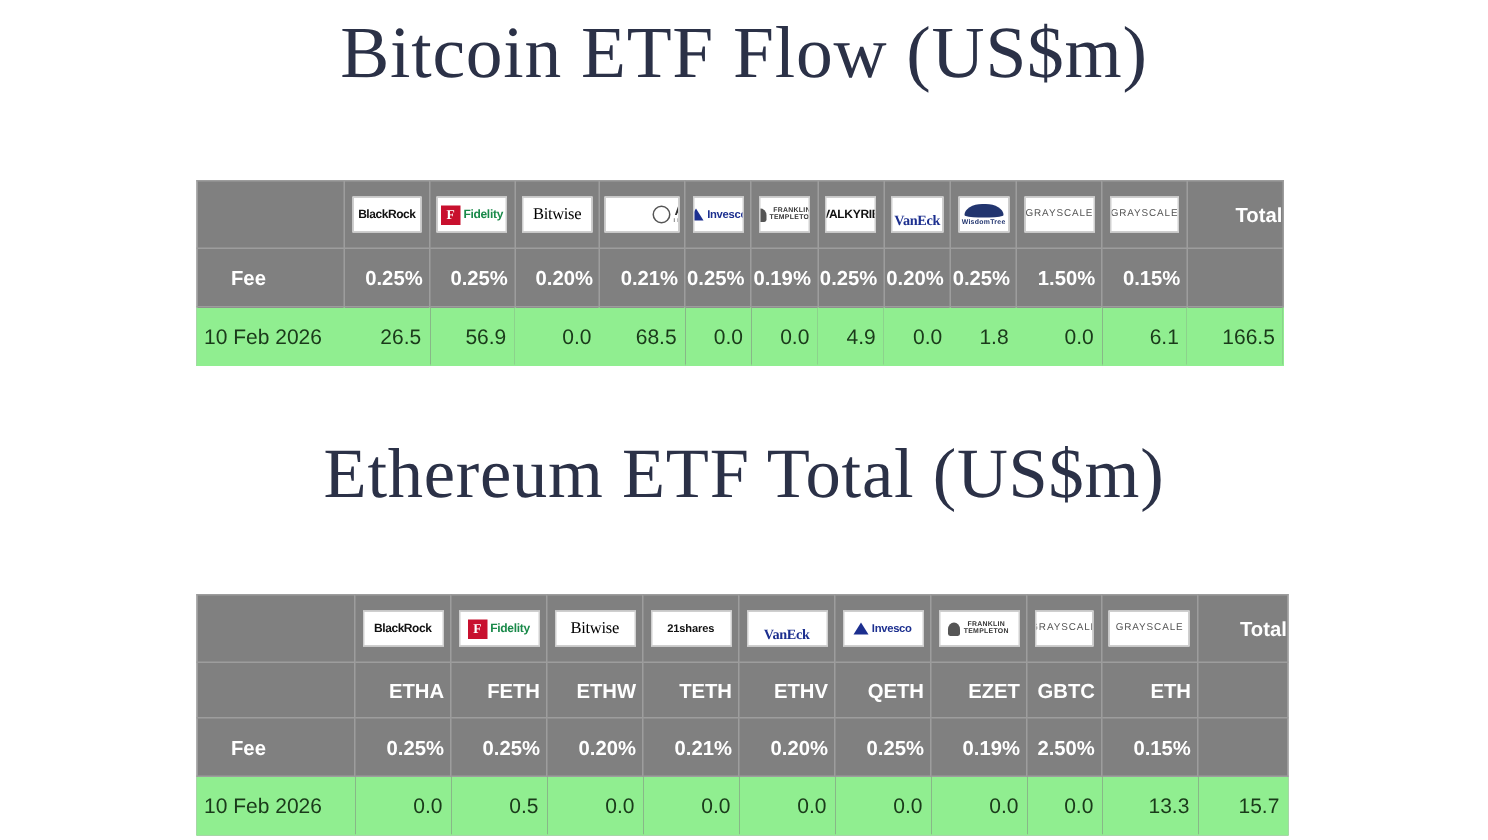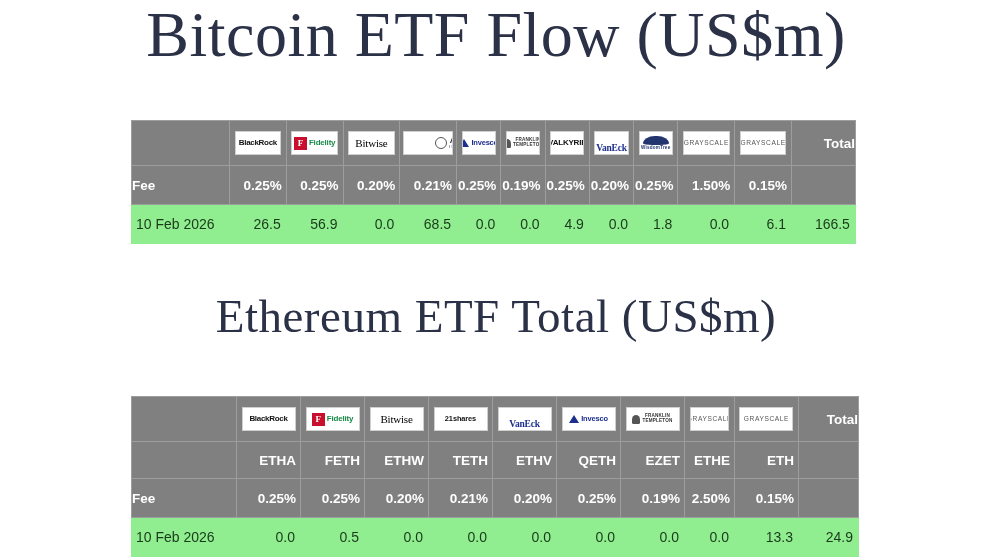--- a/index.html
+++ b/index.html
@@ -22,21 +22,21 @@
     color: #2b3147;
     text-align: center;
     font-weight: 400;
     letter-spacing: 0.5px;
     white-space: nowrap;
   }
   #btc-title {
     position: absolute;
     left: 0; right: 0;
     top: 4px;
-    font-size: 64px;
+    font-size: 49px;
     line-height: 62px;
   }
   #eth-title {
     position: absolute;
     left: 0; right: 0;
     top: 286px;
     font-size: 47px;
     line-height: 60px;
   }
 
@@ -59,21 +59,21 @@
     color: #ffffff;
     font-size: 13.5px;
     font-weight: bold;
     text-align: right;
     vertical-align: middle;
     overflow: hidden;
     white-space: nowrap;
   }
   table.flow-table td.label-col {
     text-align: left;
-    padding-left: 0;
+    padding-left: 22px;
   }
   table.flow-table tr.logo-row td { height: 44px; }
   table.flow-table tr.ticker-row td { height: 36px; padding-right: 4px; }
   table.flow-table tr.fee-row td { height: 38px; padding-right: 4px; }
   table.flow-table tr.data-row td {
     height: 38px;
     background: #90ee90;
     color: #1a3a1a;
     font-weight: normal;
     font-size: 14px;
@@ -391,21 +391,21 @@
       </tr>
       <tr class="ticker-row">
         <td class="label-col"></td>
         <td>ETHA</td>
           <td>FETH</td>
           <td>ETHW</td>
           <td>TETH</td>
           <td>ETHV</td>
           <td>QETH</td>
           <td>EZET</td>
-          <td>ETHE</td>
+          <td>GBTC</td>
           <td>ETH</td>
           <td class="total-col"></td>
       </tr>
       <tr class="fee-row">
         <td class="label-col">Fee</td>
         <td>0.25%</td>
           <td>0.25%</td>
           <td>0.20%</td>
           <td>0.21%</td>
           <td>0.20%</td>
@@ -419,17 +419,17 @@
         <td class="label-col">10 Feb 2026</td>
         <td>0.0</td>
           <td>0.5</td>
           <td>0.0</td>
           <td>0.0</td>
           <td>0.0</td>
           <td>0.0</td>
           <td>0.0</td>
           <td>0.0</td>
           <td>13.3</td>
-          <td class="total-col">24.9</td>
+          <td class="total-col">15.7</td>
       </tr>
     </tbody>
   </table>
 </div>
 
 </body></html>

